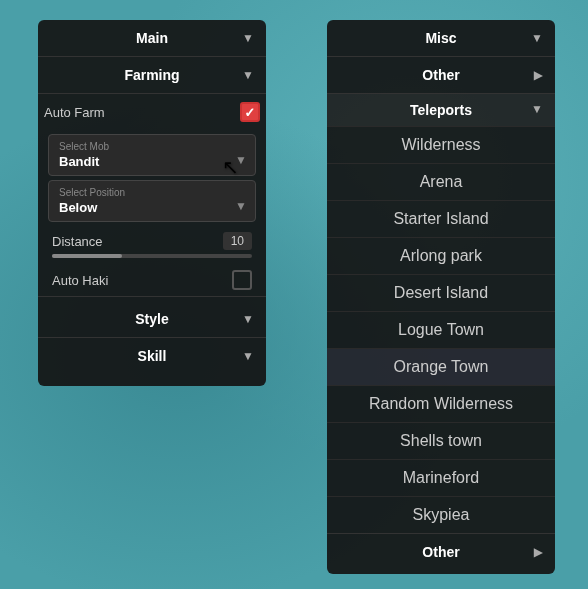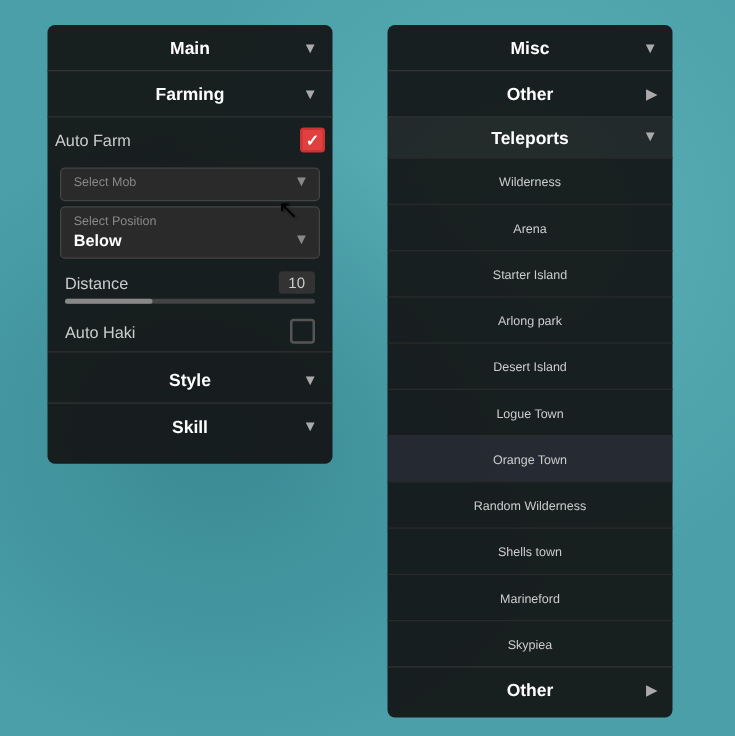--- a/index.html
+++ b/index.html
@@ -164,21 +164,21 @@
     }
 
     .bottom-section {
       margin-top: 4px;
     }
 
     
     .right-panel {
       position: absolute;
       top: 20px;
-      right: 50px;
+      right: 33px;
       width: 228px;
       background-color: rgba(20, 20, 20, 0.92);
       border-radius: 6px;
       padding-bottom: 4px;
     }
 
     .right-panel-header {
       display: flex;
       align-items: center;
       justify-content: center;
@@ -216,21 +216,21 @@
 
     .teleport-item {
       padding: 9px 14px;
       text-align: center;
       cursor: pointer;
       border-top: 1px solid #2a2a2a;
     }
 
     .teleport-text {
       color: #cccccc;
-      font-size: 10px;
+      font-size: 16px;
     }
 
     .teleport-item.highlighted {
       background-color: rgba(60, 60, 80, 0.4);
     }
 
     .cursor-icon {
       position: absolute;
       left: 222px;
       top: 155px;
@@ -257,20 +257,21 @@
   </div>
   <hr class="section-divider">
 
   <div class="auto-farm-row">
     <span class="row-text">Auto Farm</span>
     <div class="checkbox-checked"></div>
   </div>
 
   <div class="select-box">
     <div class="select-label">Select Mob</div>
+    <div class="select-value">Bandit</div>
     <span class="select-chevron">▼</span>
   </div>
 
   <div class="select-box">
     <div class="select-label">Select Position</div>
     <div class="select-value">Below</div>
     <span class="select-chevron">▼</span>
   </div>
 
   <div class="distance-row">

